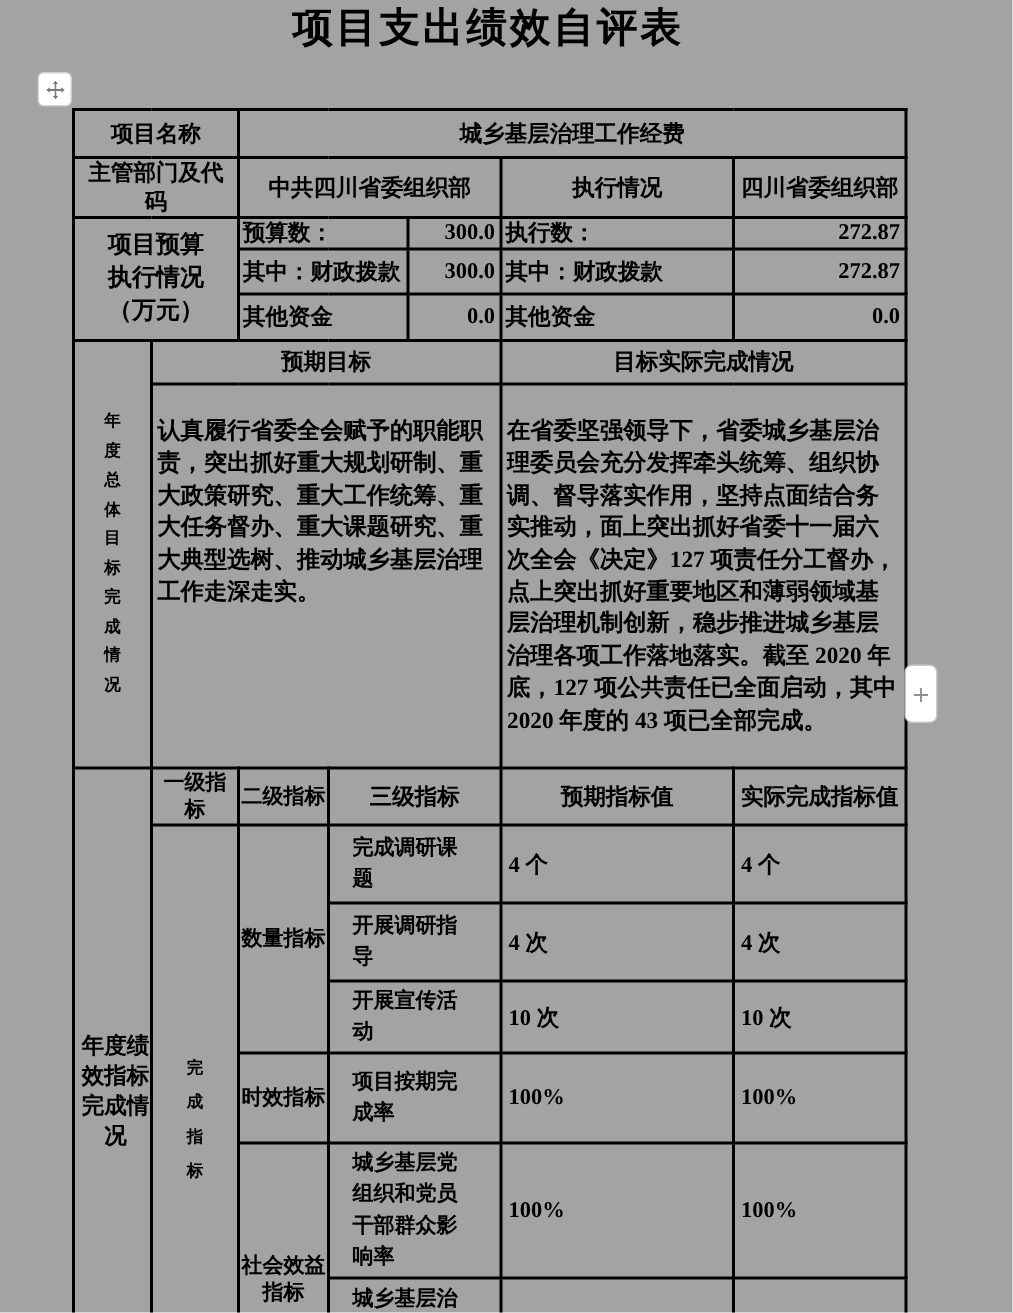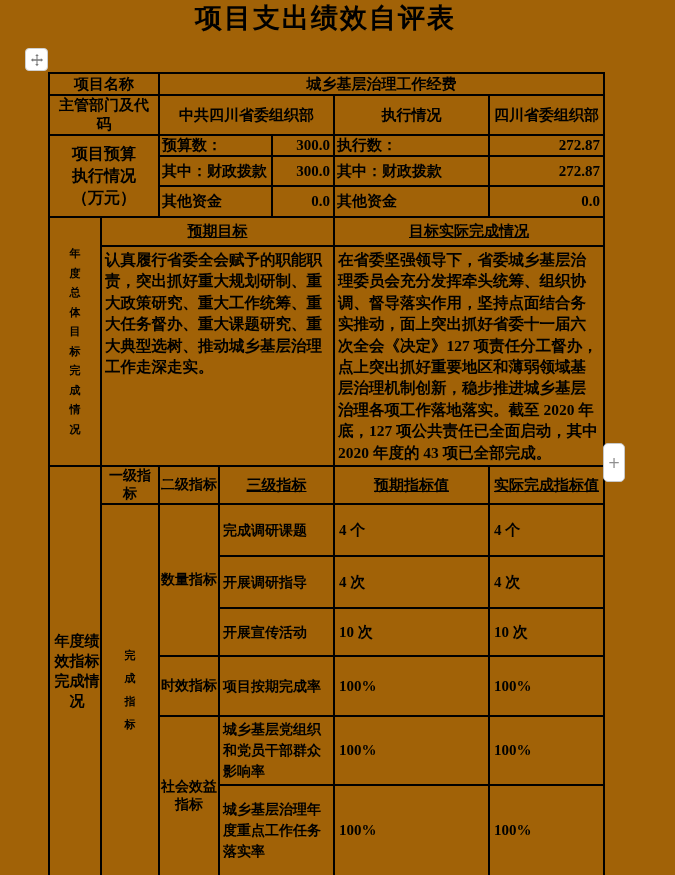--- a/index.html
+++ b/index.html
@@ -1,47 +1,47 @@
 <!DOCTYPE html>
 <html><head>
 <meta charset="utf-8">
 <style>
   html,body{margin:0;padding:0;background:#fff;}
   body{width:675px;height:875px;position:relative;overflow:hidden;
        font-family:"Liberation Serif","DejaVu Serif",serif;color:#000;}
-  .page{position:relative;width:675px;height:875px;background:#a16207;}
+  .page{position:relative;width:675px;height:875px;background:#a3a3a3;}
 
   .doc-title{position:absolute;left:48px;top:0;width:555px;text-align:center;
     font-family:"DejaVu Sans","Liberation Sans",sans-serif;
     font-size:27px;font-weight:bold;letter-spacing:2px;}
   .doc-subtitle{position:absolute;left:48px;top:42px;width:555px;text-align:center;
     font-size:18px;font-weight:bold;letter-spacing:1px;}
 
   table.main{position:absolute;left:48px;top:72px;width:557px;
     border-collapse:collapse;table-layout:fixed;}
   td{border:2px solid #000;font-weight:bold;font-size:15px;color:#000;
      padding:0 3px;overflow:hidden;vertical-align:middle;}
   .c{text-align:center;vertical-align:middle;}
-  .hdr{text-align:center;font-size:15px;text-decoration:underline;}
+  .hdr{text-align:center;font-size:15px;}
   .sm{font-size:14px;padding:0 1px;text-align:center;}
   .lbl{text-align:left;padding:0 2px;}
   .num{text-align:right;padding:0 3px;}
-  .name{text-align:left;font-size:14px;line-height:21px;padding:2px 3px;word-break:break-all;}
+  .name{text-align:left;font-size:14px;line-height:21px;padding:2px 15px;word-break:break-all;}
   .val{text-align:left;padding:0 4px;border-radius:17px;}
   .body-cell{vertical-align:top;text-align:left;font-size:15.5px;line-height:21.4px;
-    padding:2px 3px;word-break:break-all;}
+    padding:20px 3px;word-break:break-all;}
   .budget-label{white-space:pre-line;text-align:center;font-size:16px;line-height:22px;}
   .vcol{width:18px;margin:0 auto;word-break:break-all;line-height:19.5px;
     font-size:11px;}
   .vcol.tall{line-height:23px;}
   .wrap3{width:48px;margin:17px auto;word-break:break-all;line-height:20px;
     font-size:15px;text-align:center;}
   .dash-bottom{border-bottom:2px dashed #bdbdbd;}
 
-  .r1{height:22px}.r2{height:32px}.r3{height:20px}.r4{height:30px}.r5{height:31px}
+  .r1{height:32px}.r2{height:32px}.r3{height:20px}.r4{height:30px}.r5{height:31px}
   .r6{height:29px}.r7{height:193px}.r8{height:33px}.r9{height:52px}.r10{height:52px}
   .r11{height:48px}.r12{height:60px}.r13{height:67px}.r14{height:91px}
 
   .move-handle{position:absolute;left:25px;top:48px;width:21px;height:21px;
     border:1px solid #cfcfcf;border-radius:4px;background:#fff;
     display:flex;align-items:center;justify-content:center;cursor:move;z-index:5;}
   .add-btn{position:absolute;left:603px;top:443px;width:20px;height:37px;
     border:1px solid #c8c8c8;border-radius:5px;background:#fff;color:#8f8f8f;
     display:flex;align-items:center;justify-content:center;
     font-family:"DejaVu Sans","Liberation Sans",sans-serif;font-size:15px;

